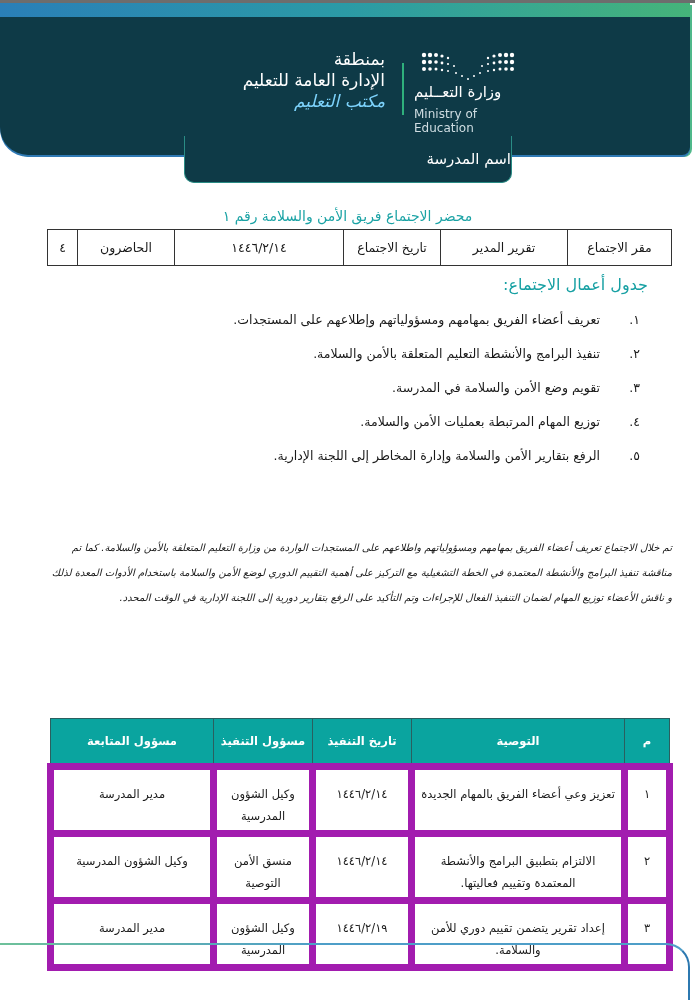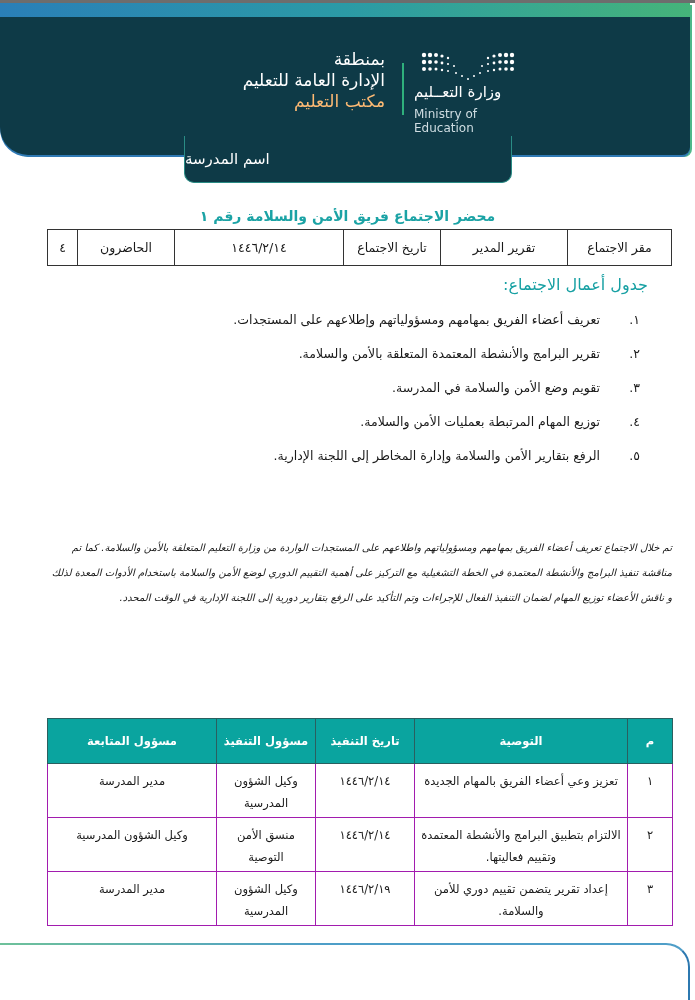--- a/index.html
+++ b/index.html
@@ -16,38 +16,38 @@
   .header-stripe {
     position:absolute; left:0; top:0; width:100%; height:14px;
     background:linear-gradient(90deg,#2a7fb8 0%,#2b9aa6 50%,#45b47a 100%);
   }
   .logo { position:absolute; left:406px; top:48px; width:120px; height:70px; }
   .logo-divider { position:absolute; left:402px; top:60px; width:2px; height:52px; background:#2fb07c; }
   .dots { position:absolute; left:12px; top:0; width:100px; height:30px; }
   .logo-ar { position:absolute; left:8px; top:32px; color:#fff; font-size:15px; direction:rtl; width:100px; text-align:left; }
   .logo-en { position:absolute; left:8px; top:56px; color:#cfdde2; font-size:12px; }
   .admin { position:absolute; right:305px; top:46px; direction:rtl; text-align:right; color:#fff; font-size:17px; line-height:21px; }
-  .admin .office { color:#fdba74; }
+  .admin .office { color:#7dd3fc;font-style:italic; }
   .school-tab {
     position:absolute; left:184px; top:136px; width:326px; height:46px;
     background:#0e3a47; border:1px solid #2a8c85; border-top:none; border-radius:0 0 10px 10px;
-    color:#fff; font-size:15px; text-align:left; line-height:46px; direction:rtl;
+    color:#fff; font-size:15px; text-align:right; line-height:46px; direction:rtl;
   }
-  .minutes-title { position:absolute; left:0; width:695px; top:208px; text-align:center; color:#1ba3a5; font-size:14px; direction:rtl;font-weight:bold; }
+  .minutes-title { position:absolute; left:0; width:695px; top:208px; text-align:center; color:#1ba3a5; font-size:14px; direction:rtl; }
   table { border-collapse:collapse; direction:rtl; }
   .info-table { position:absolute; left:47px; top:229px; width:625px; height:37px; font-size:12.5px; }
   .info-table td { border:1px solid #333; text-align:center; padding:0 4px; }
   .agenda-title { position:absolute; right:47px; top:275px; color:#17a0a3; font-size:16px; direction:rtl; }
   .agenda { position:absolute; right:55px; top:312px; direction:rtl; font-size:12.5px; }
   .agenda-item { height:34px; display:flex; }
   .agenda-num { width:40px; text-align:right; }
   .summary { position:absolute; left:47px; width:625px; top:536px; direction:rtl; text-align:right; font-size:10px; line-height:24.8px;font-style:italic; }
   .rec-table { position:absolute; left:47px; top:718px; width:626px; font-size:11.5px; }
   .rec-table th { background:#0aa49f; color:#fff; font-weight:bold; height:42px; border:1px solid #2a5f5f; }
-  .rec-table td { border:1px solid #a21caf; text-align:center; vertical-align:top; padding:6px 6px 3px; line-height:22px; }
+  .rec-table td { border:7px solid #a21caf; text-align:center; vertical-align:top; padding:13px 6px 3px; line-height:22px; }
   .rec-table td.num { text-align:center; }
   .footer-line {
     position:absolute; left:0; top:943px; width:688px; height:60px;
     border-top:2px solid #4e9ec8; border-right:2px solid #2c78b0; border-top-right-radius:24px;
   }
   .footer-grad { position:absolute; left:0; top:943px; width:320px; height:2px; background:linear-gradient(90deg,#6ec19a,#4e9ec8); }
 </style>
 </head>
 <body>
 
@@ -127,21 +127,21 @@
 
 <div class="agenda-title">جدول أعمال الاجتماع:</div>
 
 <div class="agenda">
   <div class="agenda-item">
     <span class="agenda-num">١.</span>
     <span>تعريف أعضاء الفريق بمهامهم ومسؤولياتهم وإطلاعهم على المستجدات.</span>
   </div>
   <div class="agenda-item">
     <span class="agenda-num">٢.</span>
-    <span>تقرير البرامج والأنشطة المعتمدة المتعلقة بالأمن والسلامة.</span>
+    <span>تنفيذ البرامج والأنشطة التعليم المتعلقة بالأمن والسلامة.</span>
   </div>
   <div class="agenda-item">
     <span class="agenda-num">٣.</span>
     <span>تقويم وضع الأمن والسلامة في المدرسة.</span>
   </div>
   <div class="agenda-item">
     <span class="agenda-num">٤.</span>
     <span>توزيع المهام المرتبطة بعمليات الأمن والسلامة.</span>
   </div>
   <div class="agenda-item">

